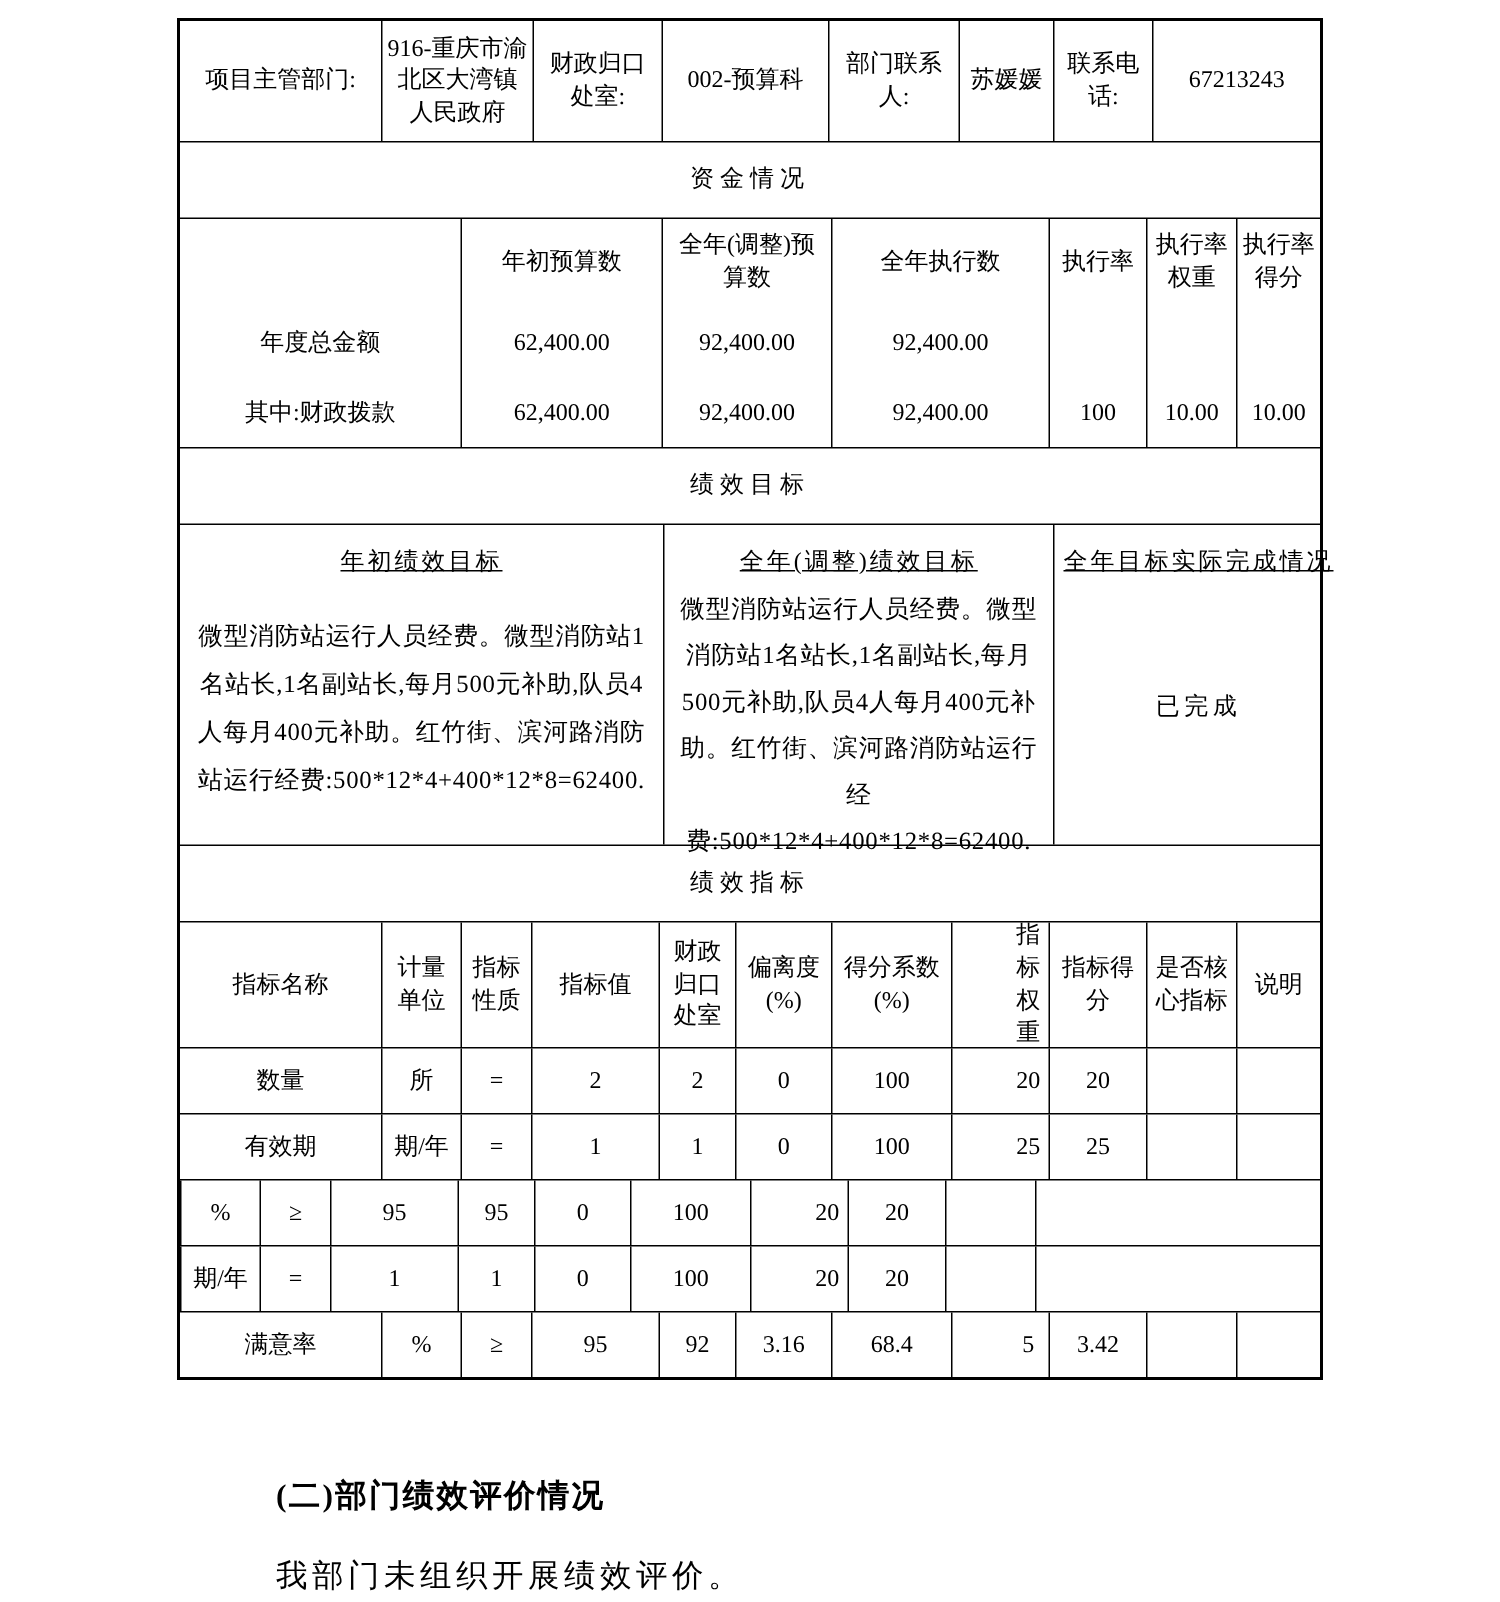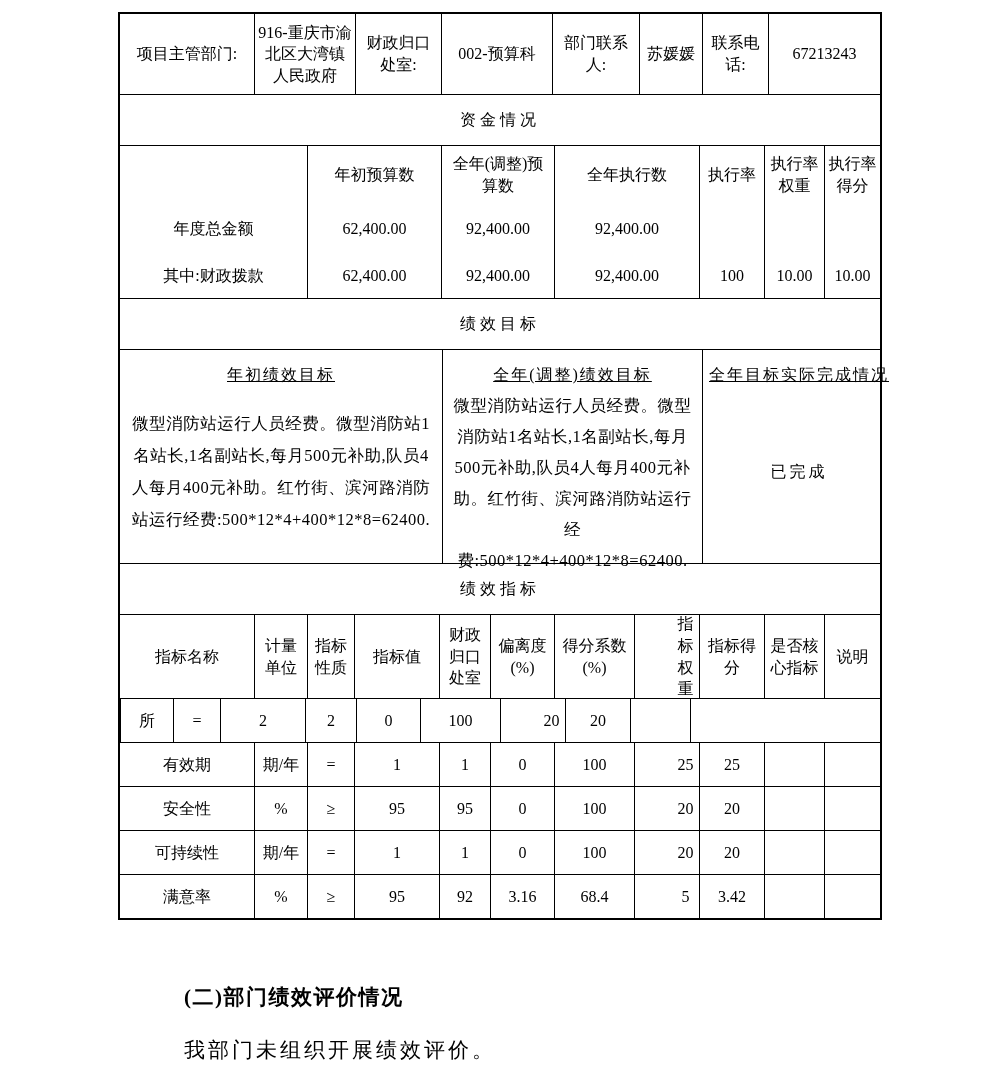--- a/index.html
+++ b/index.html
@@ -144,20 +144,21 @@
       <div class="cell bl c-done">财政归口处室</div>
       <div class="cell bl c-dev">偏离度(%)</div>
       <div class="cell bl c-coef">得分系数(%)</div>
       <div class="cell bl c-weight">指标权重</div>
       <div class="cell bl c-score">指标得分</div>
       <div class="cell bl c-core">是否核心指标</div>
       <div class="cell bl c-note">说明</div>
     </div>
 
     <div class="row ind-row bt">
+      <div class="cell c-name">数量</div>
       <div class="cell bl c-unit">所</div>
       <div class="cell bl c-nature">=</div>
       <div class="cell bl c-value">2</div>
       <div class="cell bl c-done">2</div>
       <div class="cell bl c-dev">0</div>
       <div class="cell bl c-coef">100</div>
       <div class="cell bl c-weight">20</div>
       <div class="cell bl c-score">20</div>
       <div class="cell bl c-core"></div>
       <div class="cell bl c-note"></div>
@@ -169,34 +170,32 @@
       <div class="cell bl c-value">1</div>
       <div class="cell bl c-done">1</div>
       <div class="cell bl c-dev">0</div>
       <div class="cell bl c-coef">100</div>
       <div class="cell bl c-weight">25</div>
       <div class="cell bl c-score">25</div>
       <div class="cell bl c-core"></div>
       <div class="cell bl c-note"></div>
     </div>
     <div class="row ind-row bt">
-      <div class="cell c-name">安全性</div>
       <div class="cell bl c-unit">%</div>
       <div class="cell bl c-nature">≥</div>
       <div class="cell bl c-value">95</div>
       <div class="cell bl c-done">95</div>
       <div class="cell bl c-dev">0</div>
       <div class="cell bl c-coef">100</div>
       <div class="cell bl c-weight">20</div>
       <div class="cell bl c-score">20</div>
       <div class="cell bl c-core"></div>
       <div class="cell bl c-note"></div>
     </div>
     <div class="row ind-row bt">
-      <div class="cell c-name">可持续性</div>
       <div class="cell bl c-unit">期/年</div>
       <div class="cell bl c-nature">=</div>
       <div class="cell bl c-value">1</div>
       <div class="cell bl c-done">1</div>
       <div class="cell bl c-dev">0</div>
       <div class="cell bl c-coef">100</div>
       <div class="cell bl c-weight">20</div>
       <div class="cell bl c-score">20</div>
       <div class="cell bl c-core"></div>
       <div class="cell bl c-note"></div>

